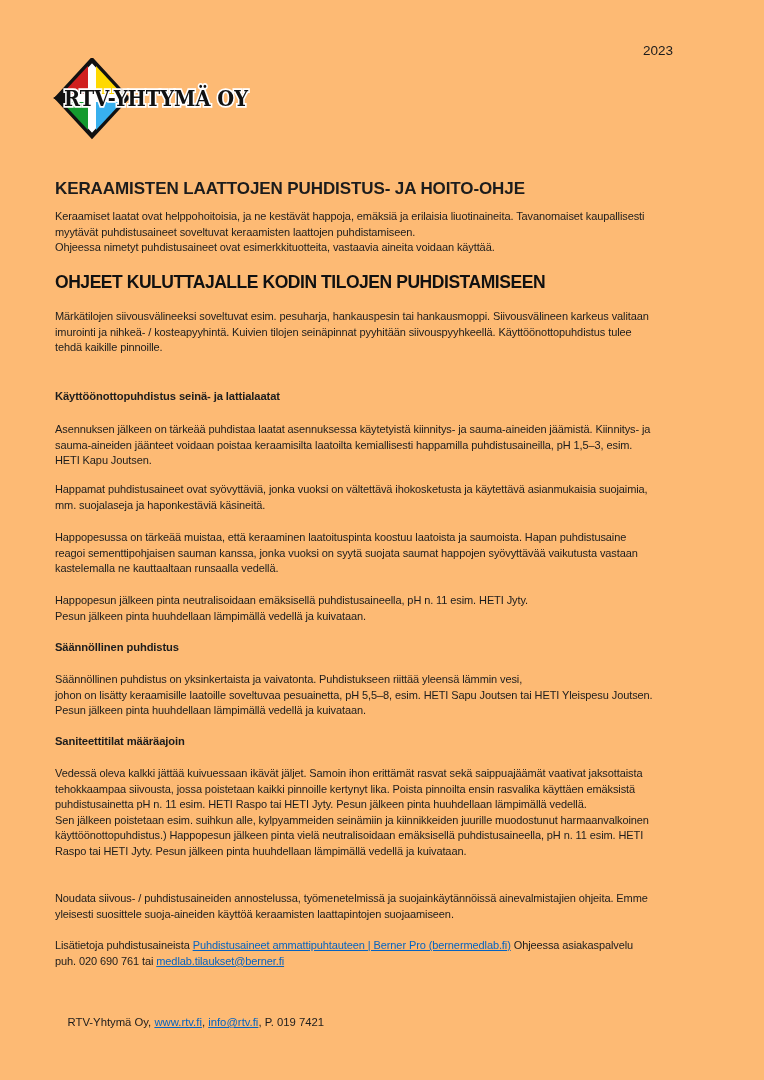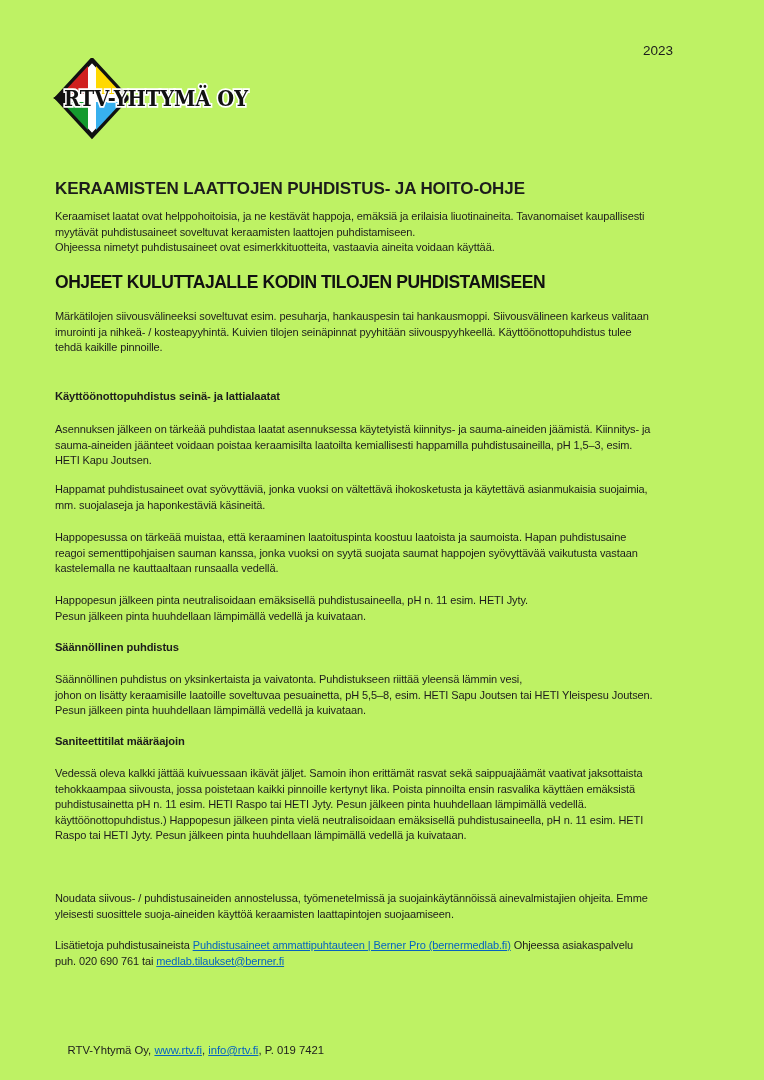--- a/index.html
+++ b/index.html
@@ -1,16 +1,16 @@
 <!DOCTYPE html>
 <html><head>
 <meta charset="utf-8">
 <style>
   html,body { margin:0; padding:0; background:#ffffff; }
-  .page { position:relative; width:764px; height:1080px; background:#bef264; overflow:hidden;
+  .page { position:relative; width:764px; height:1080px; background:#fdba74; overflow:hidden;
           font-family:"Liberation Sans", sans-serif; color:#1c1c1c; }
   .year { position:absolute; left:643px; top:43px; font-size:13.5px; color:#1c1c1c; }
   .logo { position:absolute; left:52px; top:58px; width:210px; height:82px; }
   .blk  { position:absolute; left:55px; }
   .ln   { white-space:pre; font-size:11px; line-height:15.6px; height:15.6px; letter-spacing:-0.1px; }
   .title{ font-weight:700; font-size:17px; letter-spacing:-0.1px; white-space:pre; }
   .h1   { font-weight:700; font-size:17.5px; letter-spacing:-0.45px; white-space:pre; color:#111; }
   .h2   { font-weight:700; font-size:11.2px; letter-spacing:-0.1px; white-space:pre; }
   .link { color:#0563c1; text-decoration:underline; cursor:pointer; }
   .ftr  { font-size:11.3px; white-space:pre; }
@@ -79,31 +79,32 @@
     <div class="ln">johon on lisätty keraamisille laatoille soveltuvaa pesuainetta, pH 5,5–8, esim. HETI Sapu Joutsen tai HETI Yleispesu Joutsen.</div>
     <div class="ln">Pesun jälkeen pinta huuhdellaan lämpimällä vedellä ja kuivataan.</div>
   </div>
 
   <div class="blk h2" style="top:735px">Saniteettitilat määräajoin</div>
 
   <div class="blk" style="top:766px">
     <div class="ln">Vedessä oleva kalkki jättää kuivuessaan ikävät jäljet. Samoin ihon erittämät rasvat sekä saippuajäämät vaativat jaksottaista</div>
     <div class="ln">tehokkaampaa siivousta, jossa poistetaan kaikki pinnoille kertynyt lika. Poista pinnoilta ensin rasvalika käyttäen emäksistä</div>
     <div class="ln">puhdistusainetta pH n. 11 esim. HETI Raspo tai HETI Jyty. Pesun jälkeen pinta huuhdellaan lämpimällä vedellä.</div>
+    <div class="ln">Sen jälkeen poistetaan esim. suihkun alle, kylpyammeiden seinämiin ja kiinnikkeiden juurille muodostunut harmaanvalkoinen</div>
     <div class="ln">käyttöönottopuhdistus.) Happopesun jälkeen pinta vielä neutralisoidaan emäksisellä puhdistusaineella, pH n. 11 esim. HETI</div>
     <div class="ln">Raspo tai HETI Jyty. Pesun jälkeen pinta huuhdellaan lämpimällä vedellä ja kuivataan.</div>
   </div>
 
   <div class="blk" style="top:891px">
     <div class="ln">Noudata siivous- / puhdistusaineiden annostelussa, työmenetelmissä ja suojainkäytännöissä ainevalmistajien ohjeita. Emme</div>
     <div class="ln">yleisesti suosittele suoja-aineiden käyttöä keraamisten laattapintojen suojaamiseen.</div>
   </div>
 
   <div class="blk" style="top:938px">
     <div class="ln"><span>Lisätietoja puhdistusaineista </span><a class="link">Puhdistusaineet ammattipuhtauteen | Berner Pro (bernermedlab.fi)</a><span> Ohjeessa asiakaspalvelu</span></div>
     <div class="ln"><span>puh. 020 690 761 tai </span><a class="link">medlab.tilaukset@berner.fi</a></div>
   </div>
 
-  <div class="blk ftr" style="top:1032px">
+  <div class="blk ftr" style="top:1004px">
     <span>RTV-Yhtymä Oy, </span><a class="link">www.rtv.fi</a><span>, </span><a class="link">info@rtv.fi</a><span>, P. 019 7421</span>
   </div>
 
 </div>
 
 </body></html>

